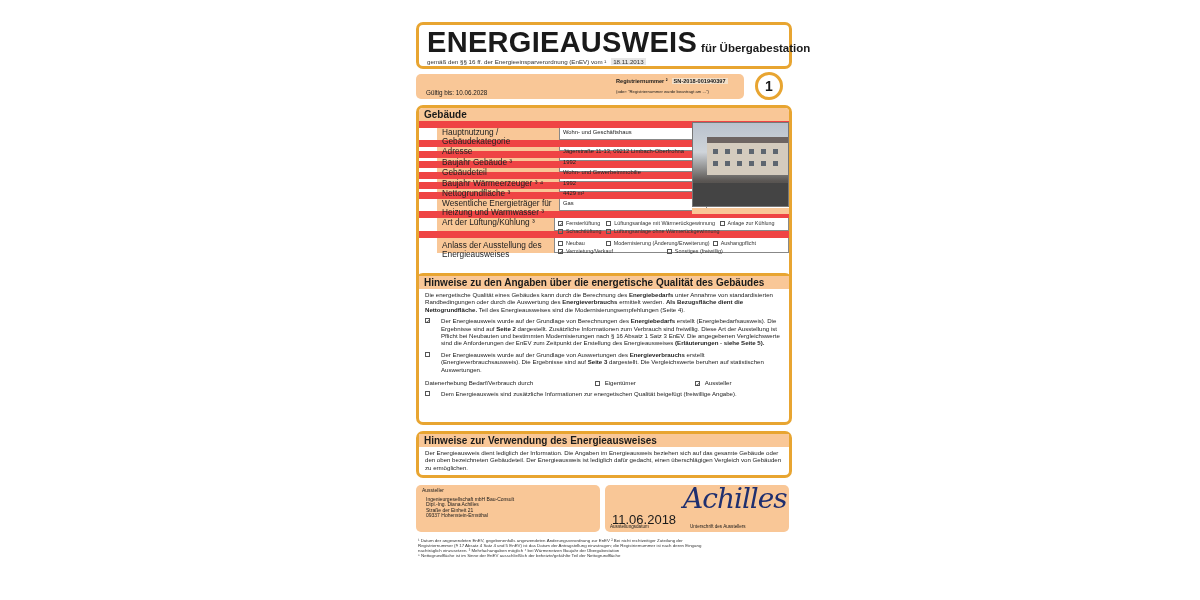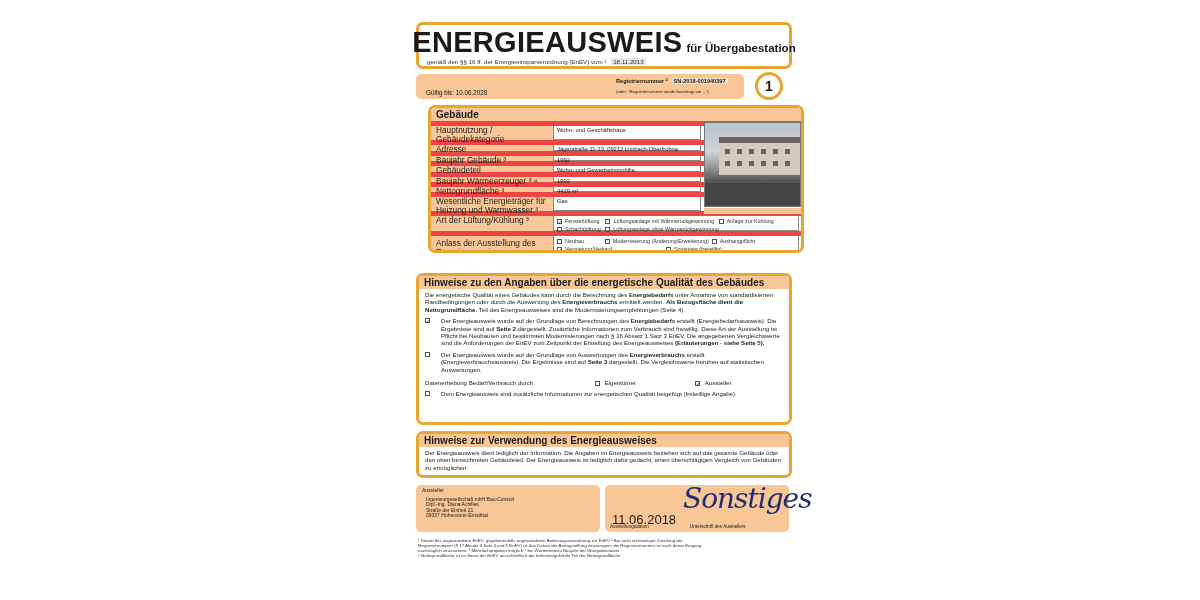--- a/index.html
+++ b/index.html
@@ -2,36 +2,36 @@
 <html><head>
 <meta charset="utf-8">
 <style>
   * { box-sizing: border-box; margin: 0; padding: 0; }
   html, body { width: 1200px; height: 600px; background: #ffffff; overflow: hidden; }
   body { font-family: "Liberation Sans", sans-serif; color: #1a1a1a; position: relative; }
   .page { position: absolute; left: 416px; top: 22px; width: 376px; }
   .ob { border: 3px solid #e8a531; border-radius: 7px; background: #fff; }
   
   .hdr { position: absolute; left: 0; top: 0; width: 376px; height: 47px; padding: 2px 8px; }
-  .hdr-title { display: flex; align-items: baseline; white-space: nowrap; justify-content: center; }
+  .hdr-title { display: flex; align-items: baseline; white-space: nowrap; }
   .big { font-weight: bold; font-size: 29px; letter-spacing: 0.3px; color: #1a1a1a; line-height: 30px; }
   .sub { font-weight: bold; font-size: 11.5px; margin-left: 4px; }
   .hdr-line { font-size: 6.2px; margin-top: 1px; white-space: nowrap; color: #333; }
   .datebox { background: #e6e6e6; padding: 0 2px; margin-left: 3px; }
   
   .reg { position: absolute; left: 0; top: 52px; width: 328px; height: 25px; background: #f9c797; border-radius: 5px; }
   .valid { position: absolute; left: 10px; top: 15px; font-size: 6.3px; }
   .regl { position: absolute; left: 200px; top: 4px; font-size: 5.6px; font-weight: bold; white-space: nowrap; }
   .regv { background: #f3e0c9; padding: 0 2px; margin-left: 4px; }
   .regn { position: absolute; left: 200px; top: 15px; font-size: 4.2px; white-space: nowrap; }
   .pg { position: absolute; left: 339px; top: 50px; width: 28px; height: 28px; border: 3px solid #e8a531; border-radius: 50%; background: #fff; text-align: center; font-weight: bold; font-size: 14px; line-height: 22px; }
   
-  .geb { position: absolute; left: 12px; top: 83px; width: 376px; height: 148px; overflow: hidden; }
+  .geb { position: absolute; left: 0; top: 83px; width: 376px; height: 198px; overflow: hidden; }
   .sec-h { background: #f9c797; font-weight: bold; font-size: 10px; padding: 1px 5px; height: 13px; line-height: 12px; }
-  .row { display: flex; border-top: 5px solid #ef4444; }
+  .row { display: flex; border-top: 7px solid #ef4444; padding-left: 18px; }
   .lab { width: 122px; background: #f9c797; font-size: 8.3px; padding: 0 5px; line-height: 8.5px; color: #222; }
   .val { width: 148px; background: #fff; border: 1px solid #888; border-top: none; font-size: 5.8px; padding: 1px 3px; color: #222; }
   .photo { position: absolute; left: 273px; top: 14px; width: 97px; height: 85px; background: linear-gradient(#b9c2cd 0%, #cfd4da 35%, #8f8f8f 55%, #5a5653 70%, #3b3b3d 100%); border: 1px solid #777; overflow: hidden; }
   .bld { position: absolute; left: 14px; top: 14px; width: 82px; height: 38px; background: #d4cbbe; border-top: 6px solid #6d6462; }
   .win { position: absolute; width: 5px; height: 5px; background: #5e6670; }
   .street { position: absolute; left: 0; top: 60px; width: 97px; height: 25px; background: #444; }
   .photo-cap { position: absolute; left: 273px; top: 100px; width: 97px; height: 6px; background: #f9c797; }
   .full { width: 246px; }
   .cb { display: inline-block; width: 5px; height: 5px; border: 0.6px solid #555; vertical-align: middle; margin-right: 3px; font-size: 5px; line-height: 4px; text-align: center; }
   .ck::after { content: "\2713"; font-size: 5px; }
@@ -179,21 +179,21 @@
       <div>Ingenieurgesellschaft mbH Bau-Consult</div>
       <div>Dipl.-Ing. Diana Achilles</div>
       <div>Straße der Einheit 21</div>
       <div>09337 Hohenstein-Ernstthal</div>
     </div>
   </div>
 
   <div class="sig">
     <span class="sdate">11.06.2018</span>
     <span class="slab">Ausstellungsdatum</span>
-    <span class="shand">Sonstiges</span>
+    <span class="shand">Achilles</span>
     <span class="slab2">Unterschrift des Ausstellers</span>
   </div>
 
   <div class="foot">
     <div>¹ Datum der angewendeten EnEV, gegebenenfalls angewendeten Änderungsverordnung zur EnEV      ² Bei nicht rechtzeitiger Zuteilung der</div>
     <div>Registriernummer (§ 17 Absatz 4 Satz 4 und 5 EnEV) ist das Datum der Antragstellung einzutragen; die Registriernummer ist nach deren Eingang</div>
     <div>nachträglich einzusetzen.      ³ Mehrfachangaben möglich      ⁴ bei Wärmenetzen Baujahr der Übergabestation</div>
     <div>⁵ Nettogrundfläche ist im Sinne der EnEV ausschließlich der beheizte/gekühlte Teil der Nettogrundfläche</div>
   </div>
 </div>

